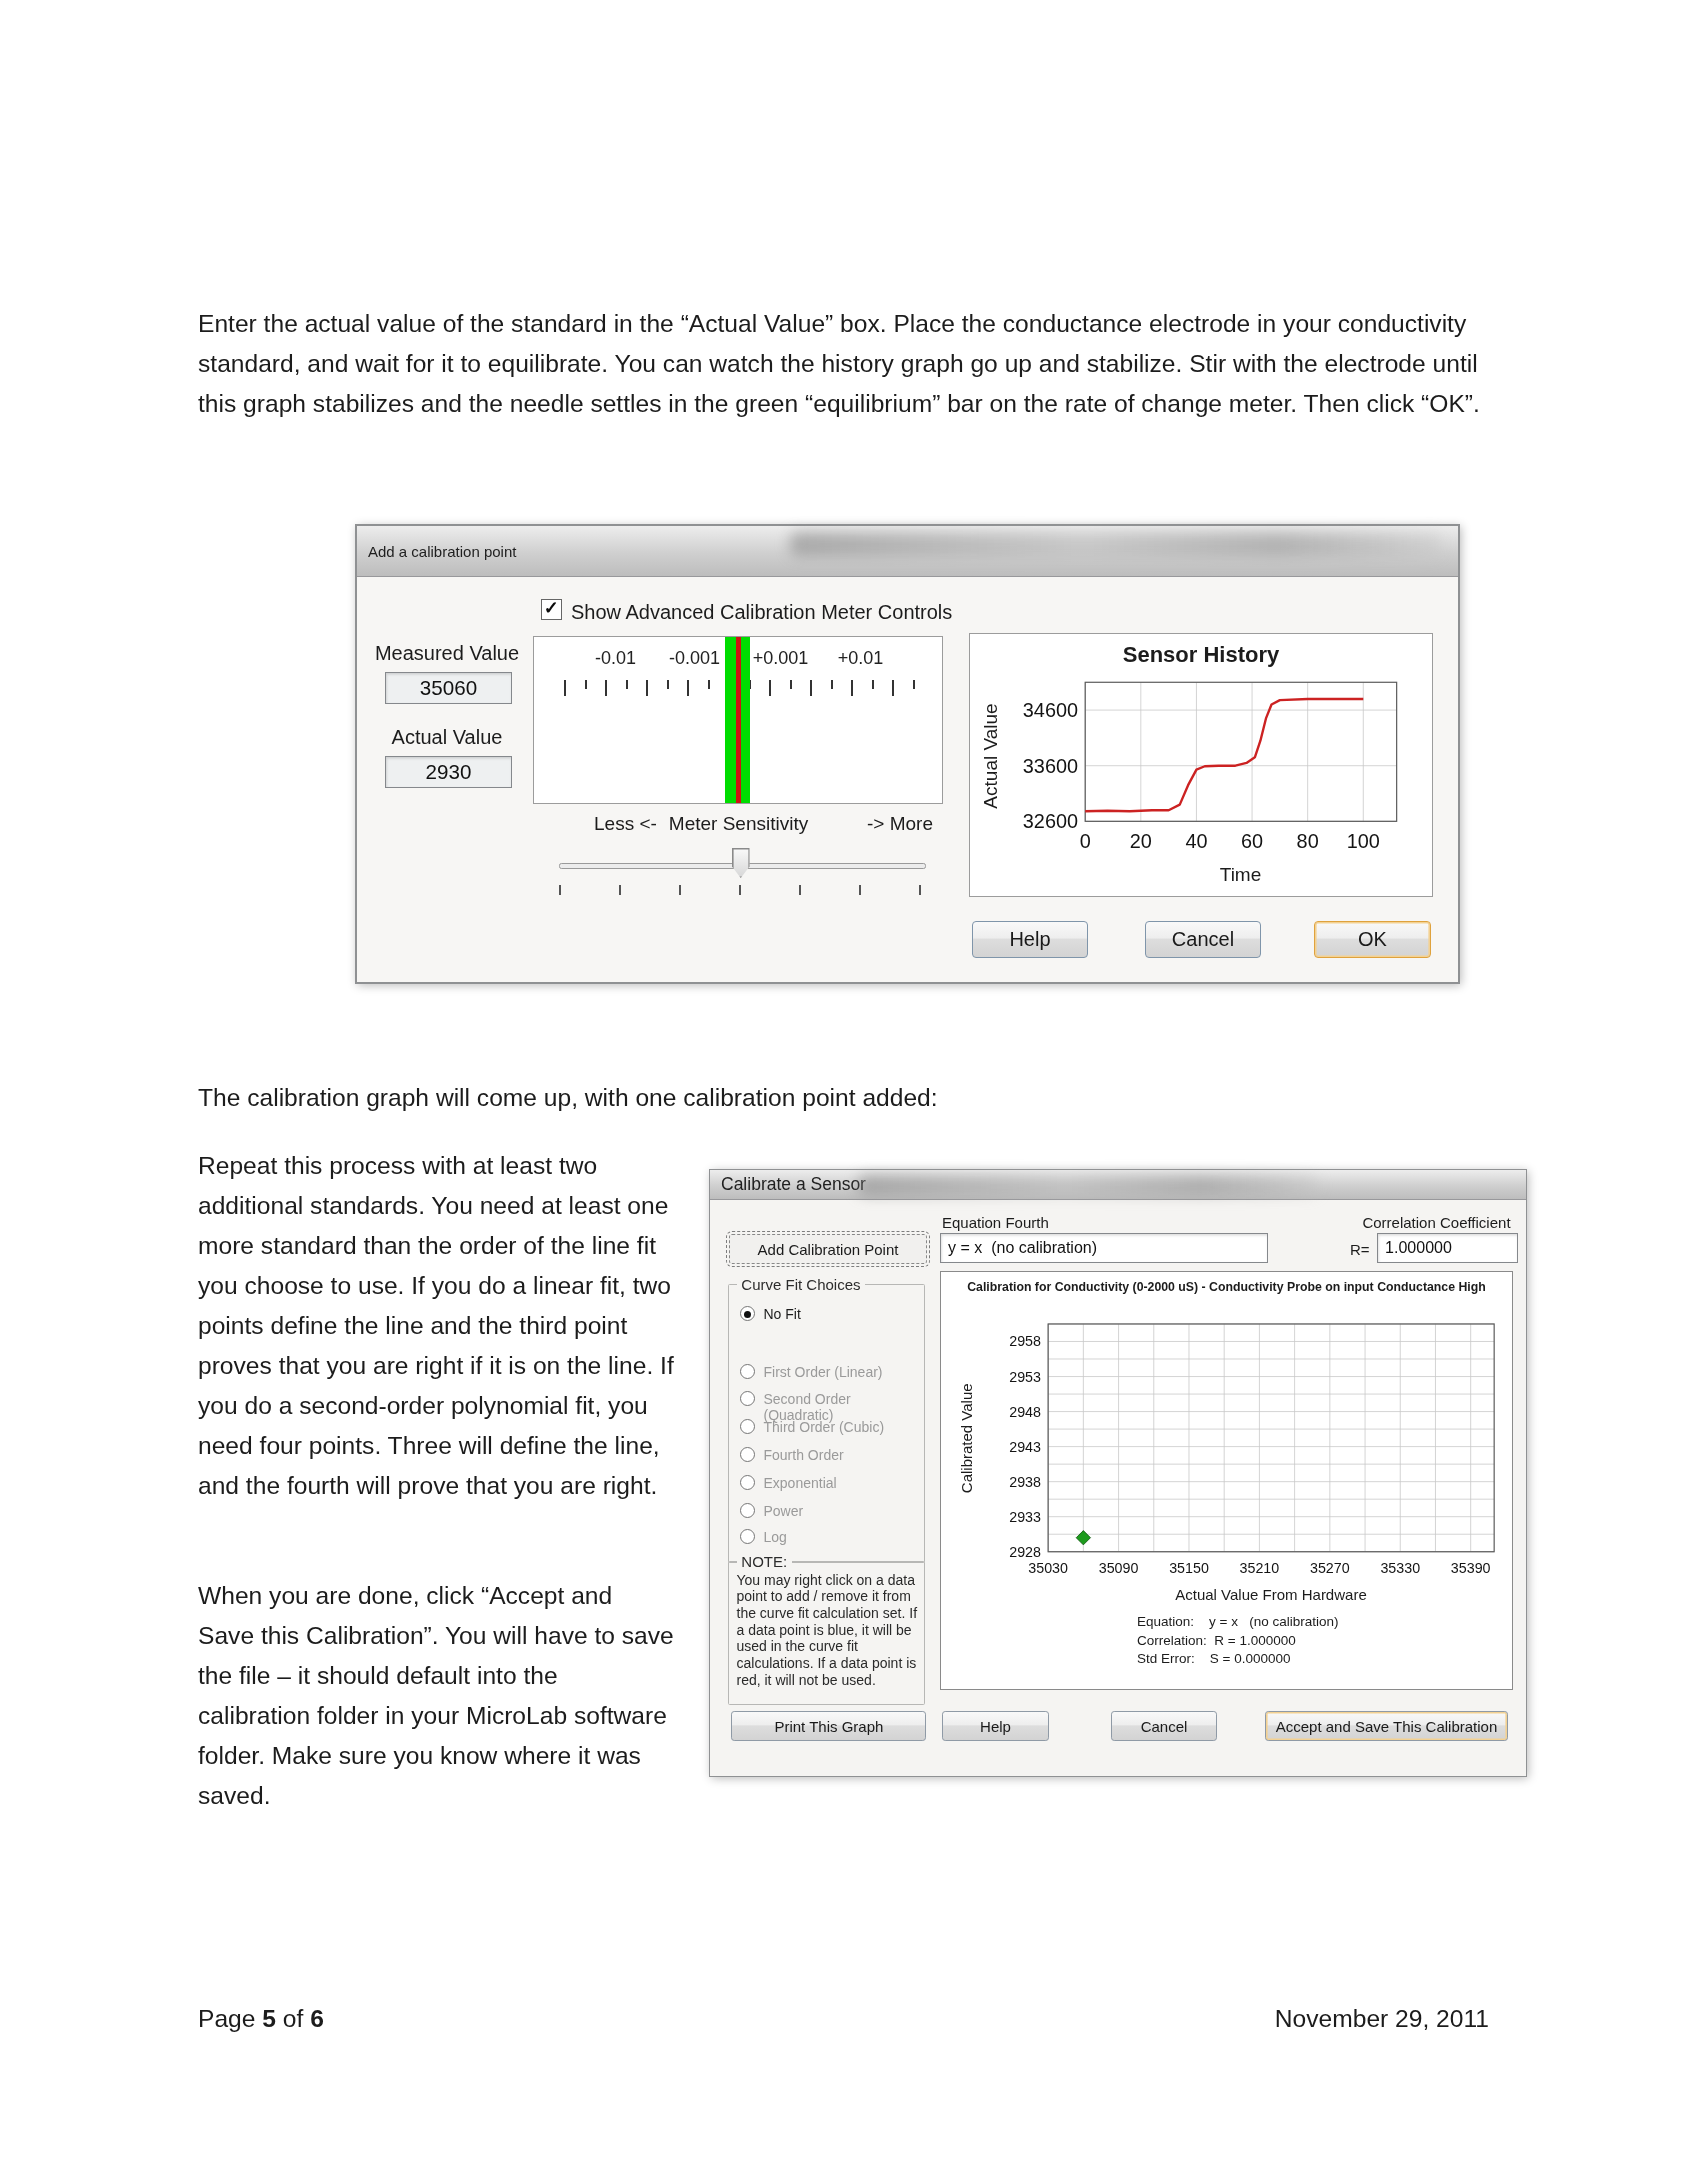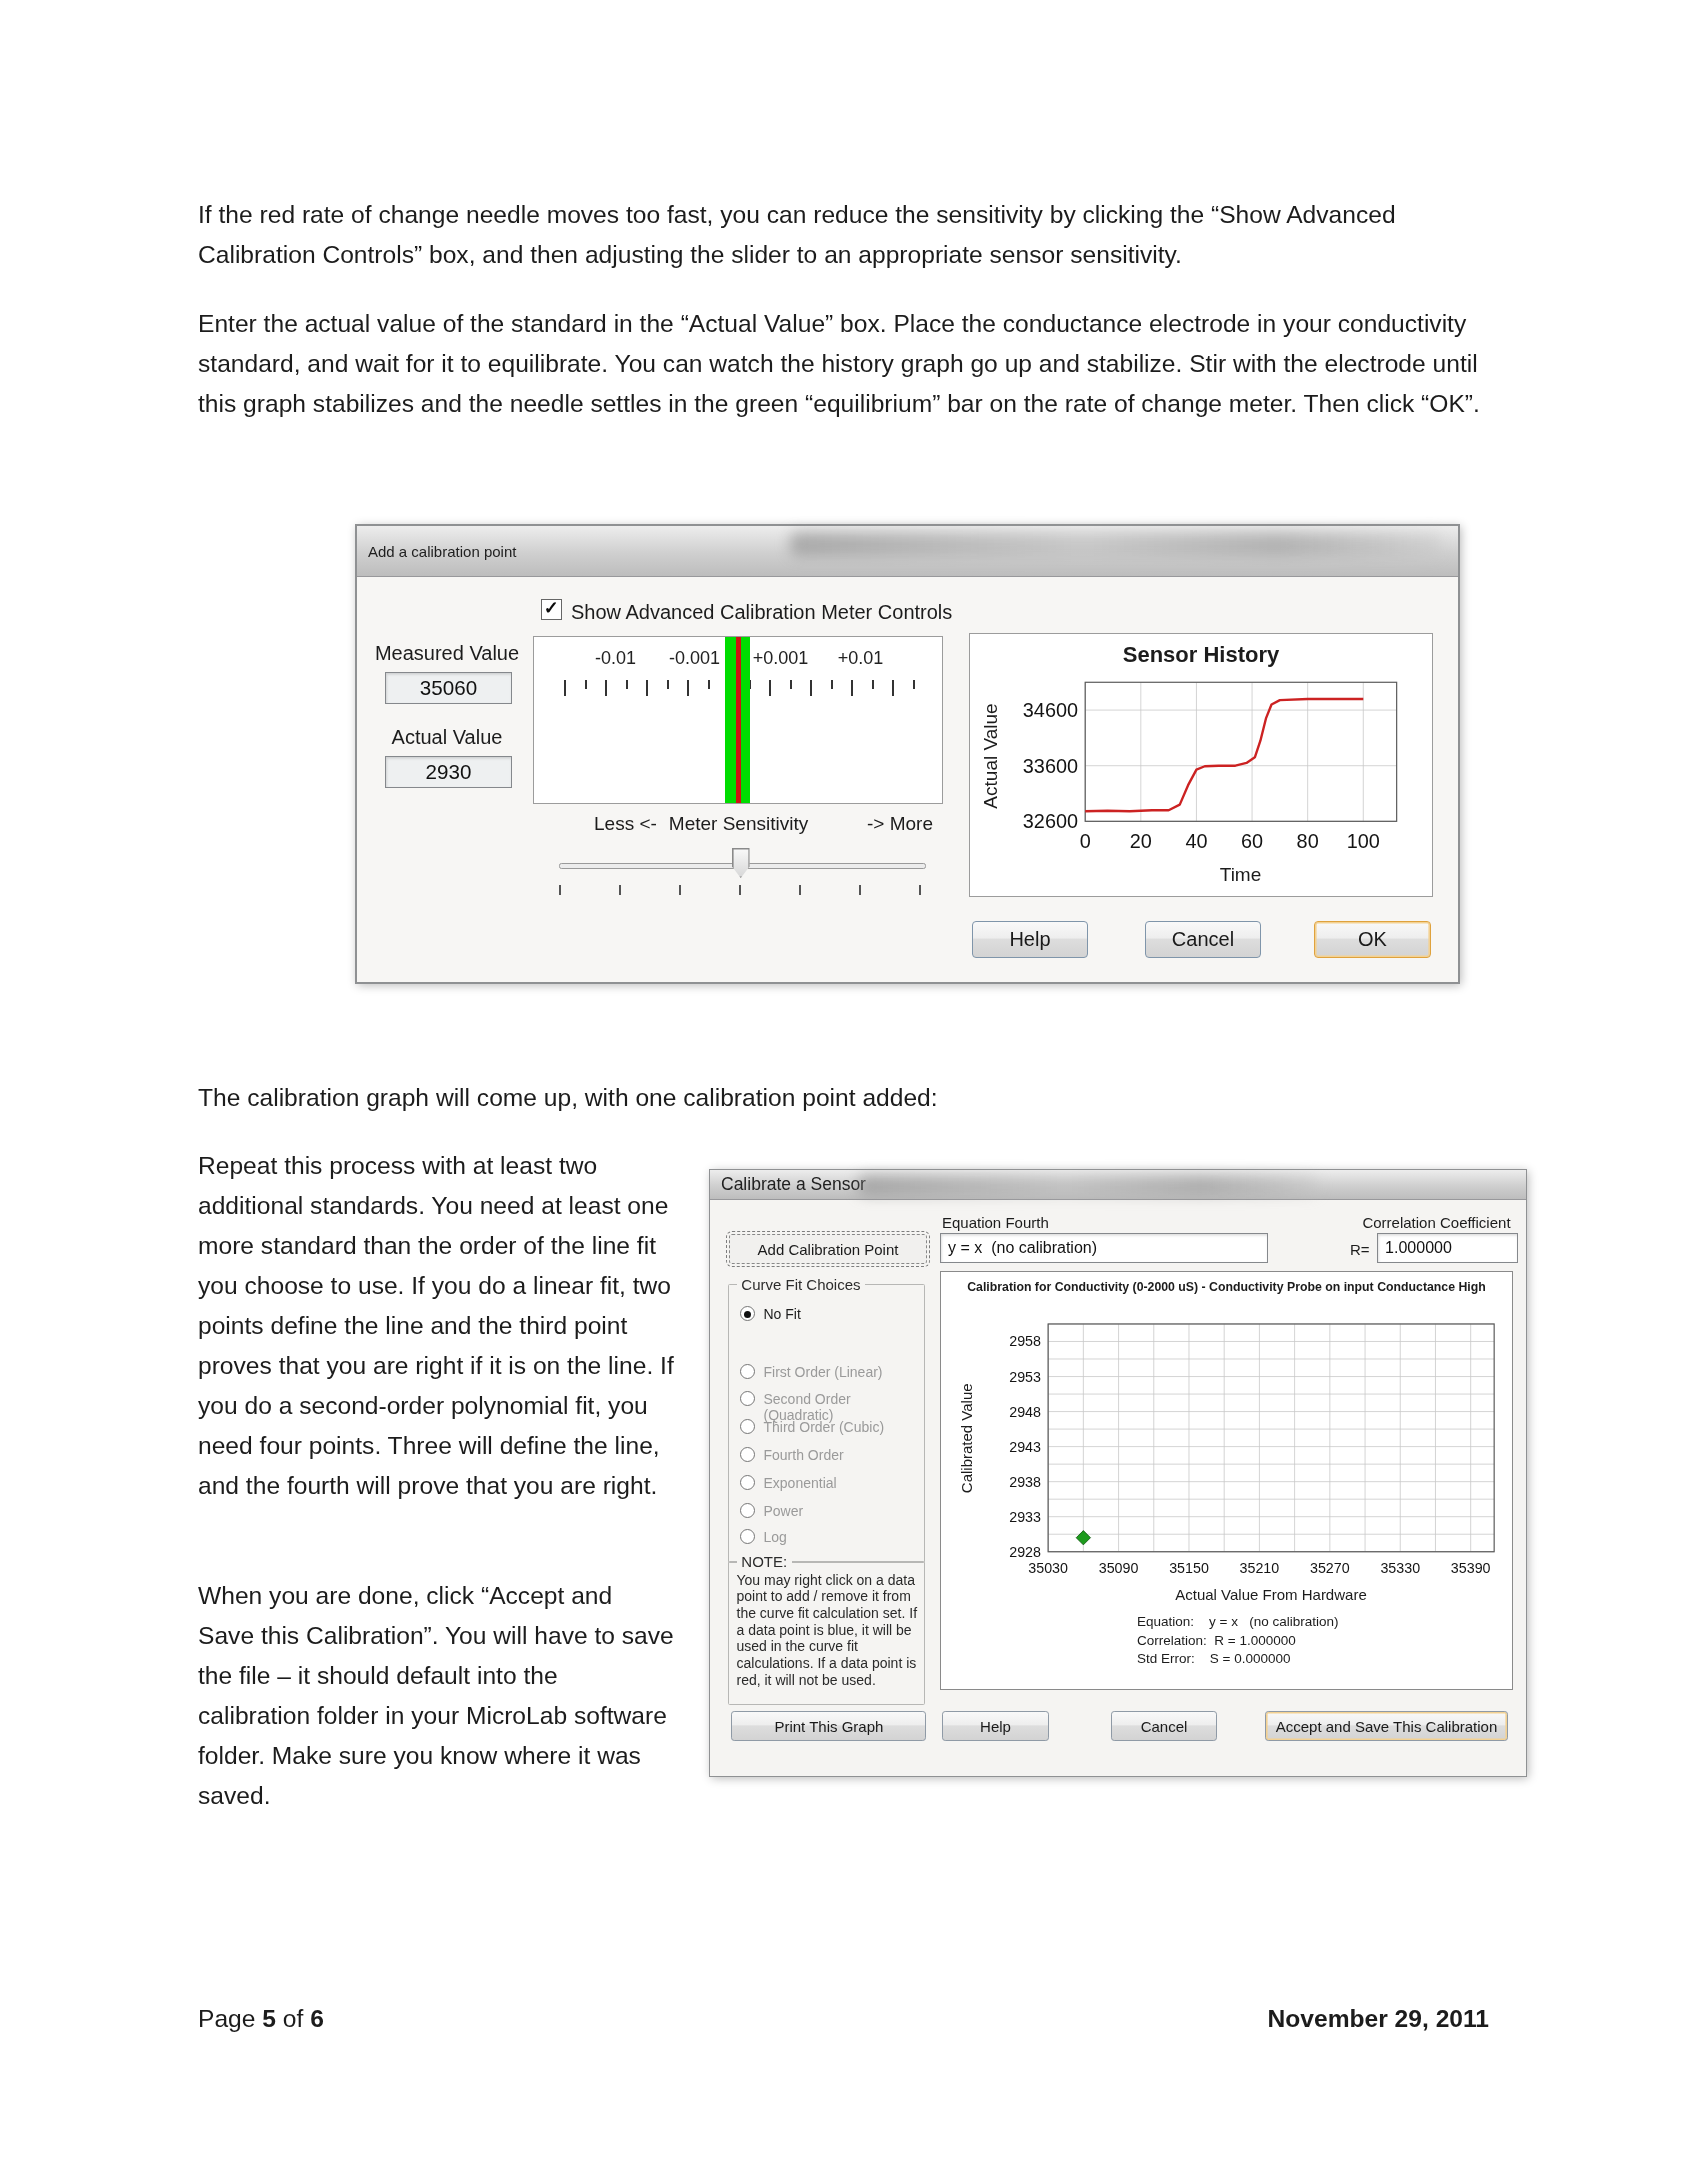--- a/index.html
+++ b/index.html
@@ -49,21 +49,20 @@
   .ctr{text-align:center}
   .nowrap{white-space:nowrap}
   .pre{white-space:pre}
   b{font-weight:bold}
 </style>
 </head>
 <body>
 
 <div class="page">
 
-  <p class="para" style="left:198px;top:195px;width:1314px">If the red rate of change needle moves too fast, you can reduce the sensitivity by clicking the “Show Advanced Calibration Controls” box, and then adjusting the slider to an appropriate sensor sensitivity.</p>
   <p class="para" style="left:198px;top:304px;width:1322px">Enter the actual value of the standard in the “Actual Value” box.   Place the conductance electrode in your conductivity standard, and wait for it to equilibrate.   You can watch the history graph go up and stabilize.  Stir with the electrode until this graph stabilizes and the needle settles in the green “equilibrium” bar on the rate of change meter.  Then click “OK”.</p>
 
   <div class="dialog" style="left:355px;top:524px;width:1105px;height:460px;background:#f7f6f4">
     <div class="titlebar" style="height:51px;font-size:15px">
       <span>Add a calibration point</span>
       <div class="smudge" style="left:433px;top:5.6px;width:651px;height:24px"></div>
     </div>
 
     <span class="cb" style="left:184px;top:73px"></span>
     <span class="abs" style="left:214px;top:75px;font-size:20px">Show Advanced Calibration Meter Controls</span>
@@ -230,16 +229,16 @@
     <div class="btn sm" style="left:401px;top:541px;width:106px;height:30px">Cancel</div>
     <div class="btn sm default" style="left:555px;top:541px;width:243px;height:30px">Accept and Save This Calibration</div>
   </div>
 
   <div class="footer" style="left:198px;top:2005px">
     <span>Page</span>
     <b>5</b>
     <span>of</span>
     <b>6</b>
   </div>
-  <div class="footer" style="right:198px;top:2005px;font-weight:bold">November 29, 2011</div>
+  <div class="footer" style="right:198px;top:2005px;font-weight:normal">November 29, 2011</div>
 
 </div>
 
 
 </body></html>

